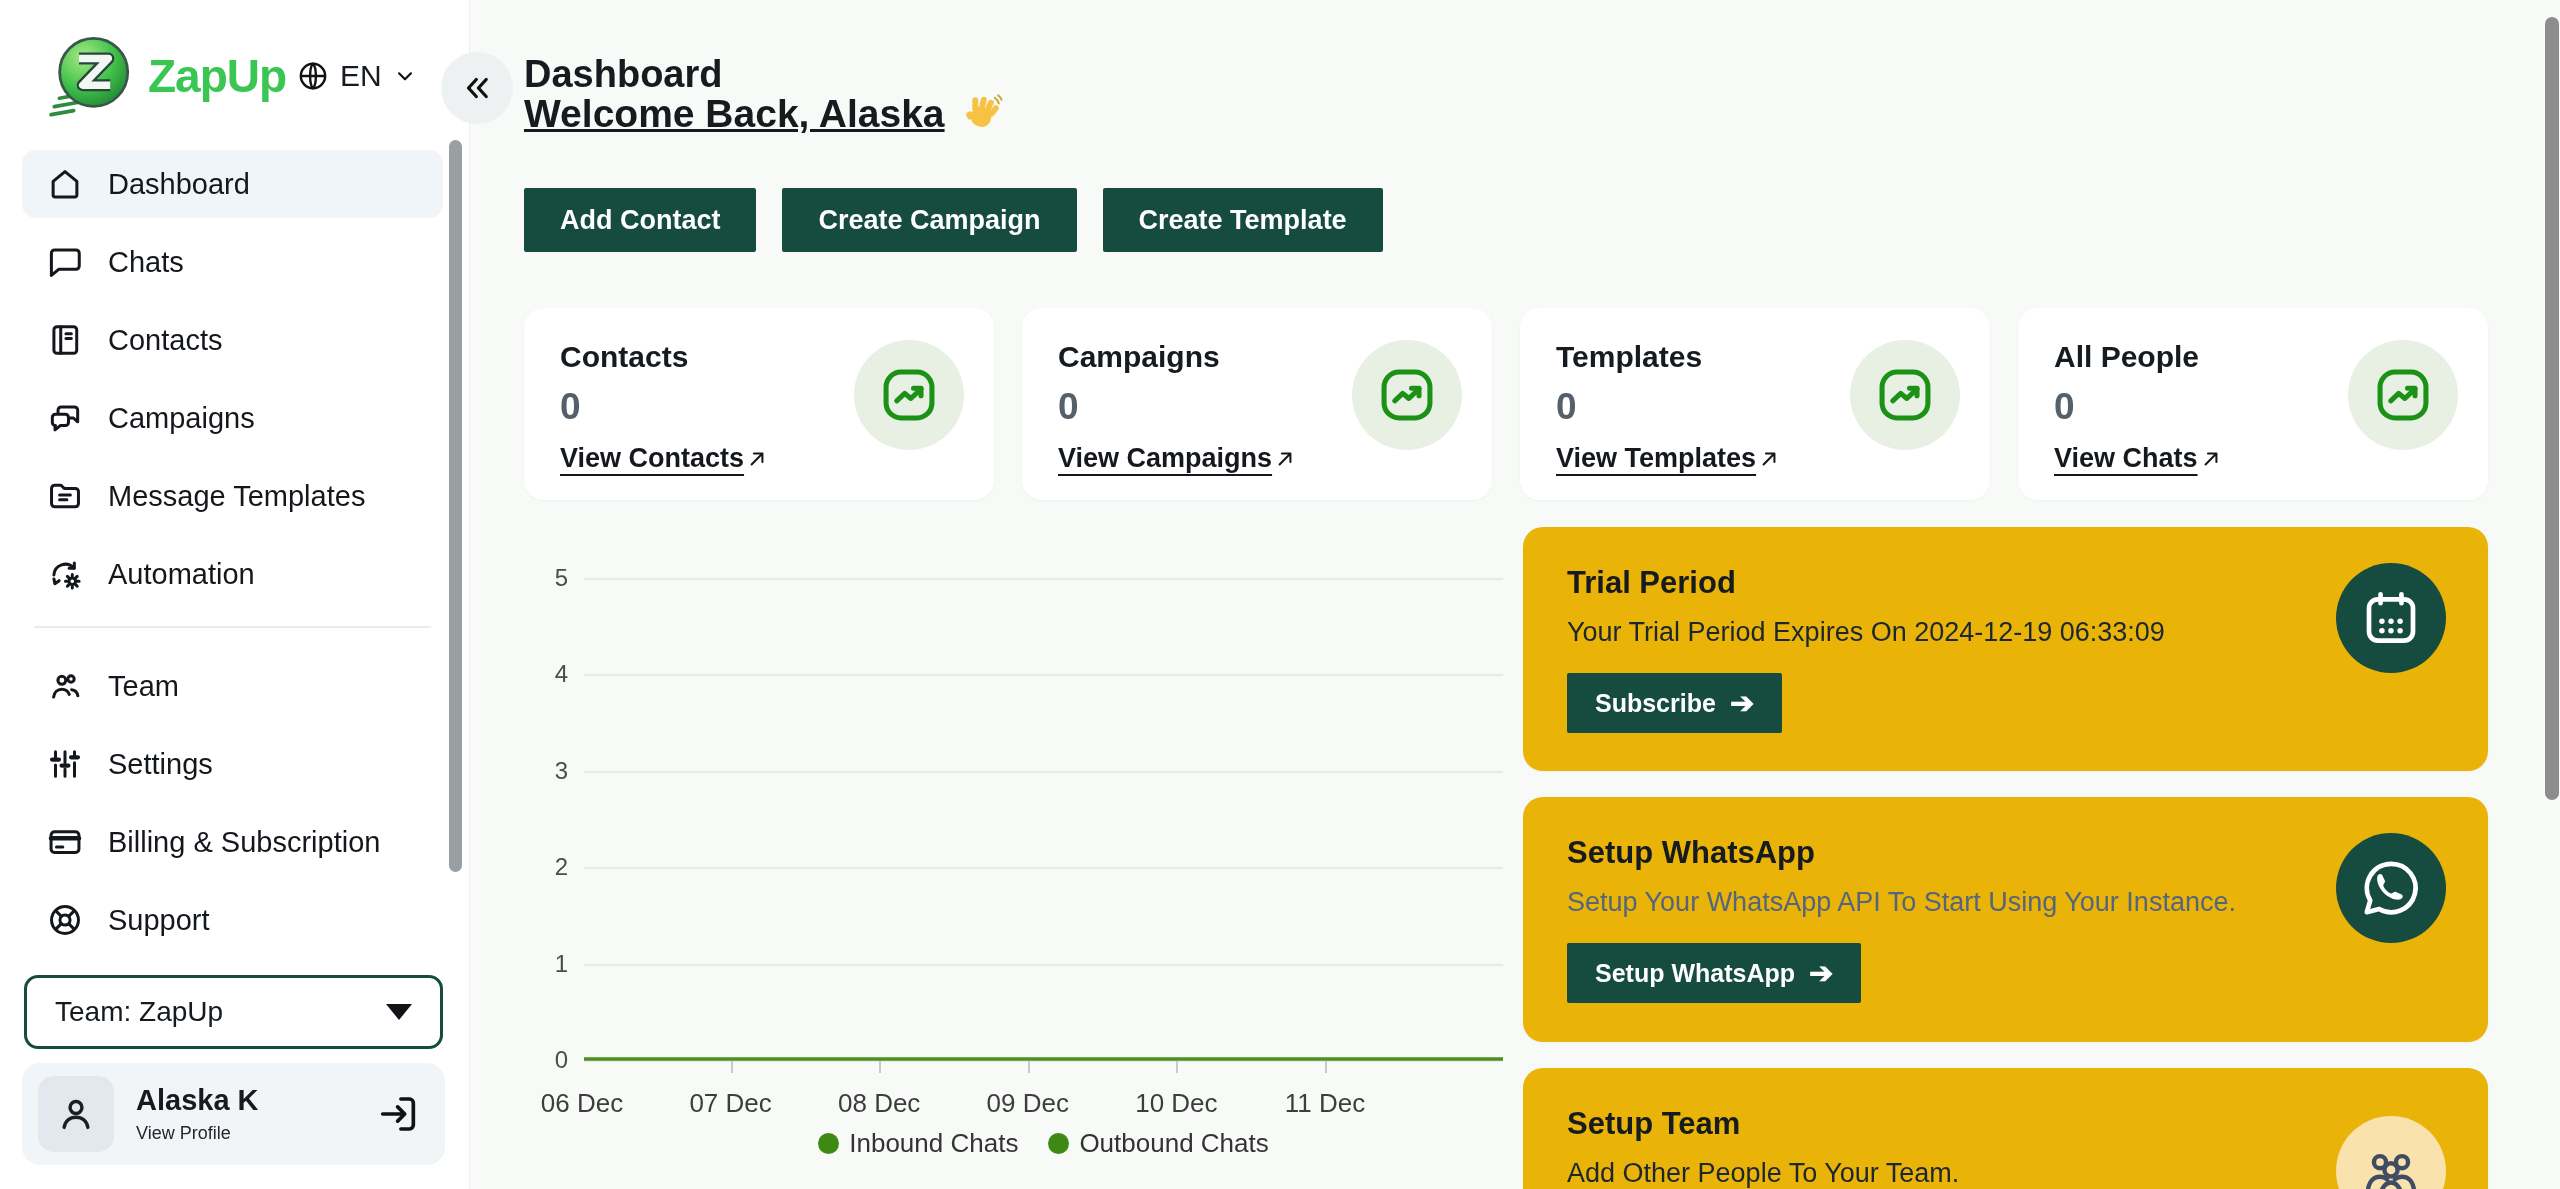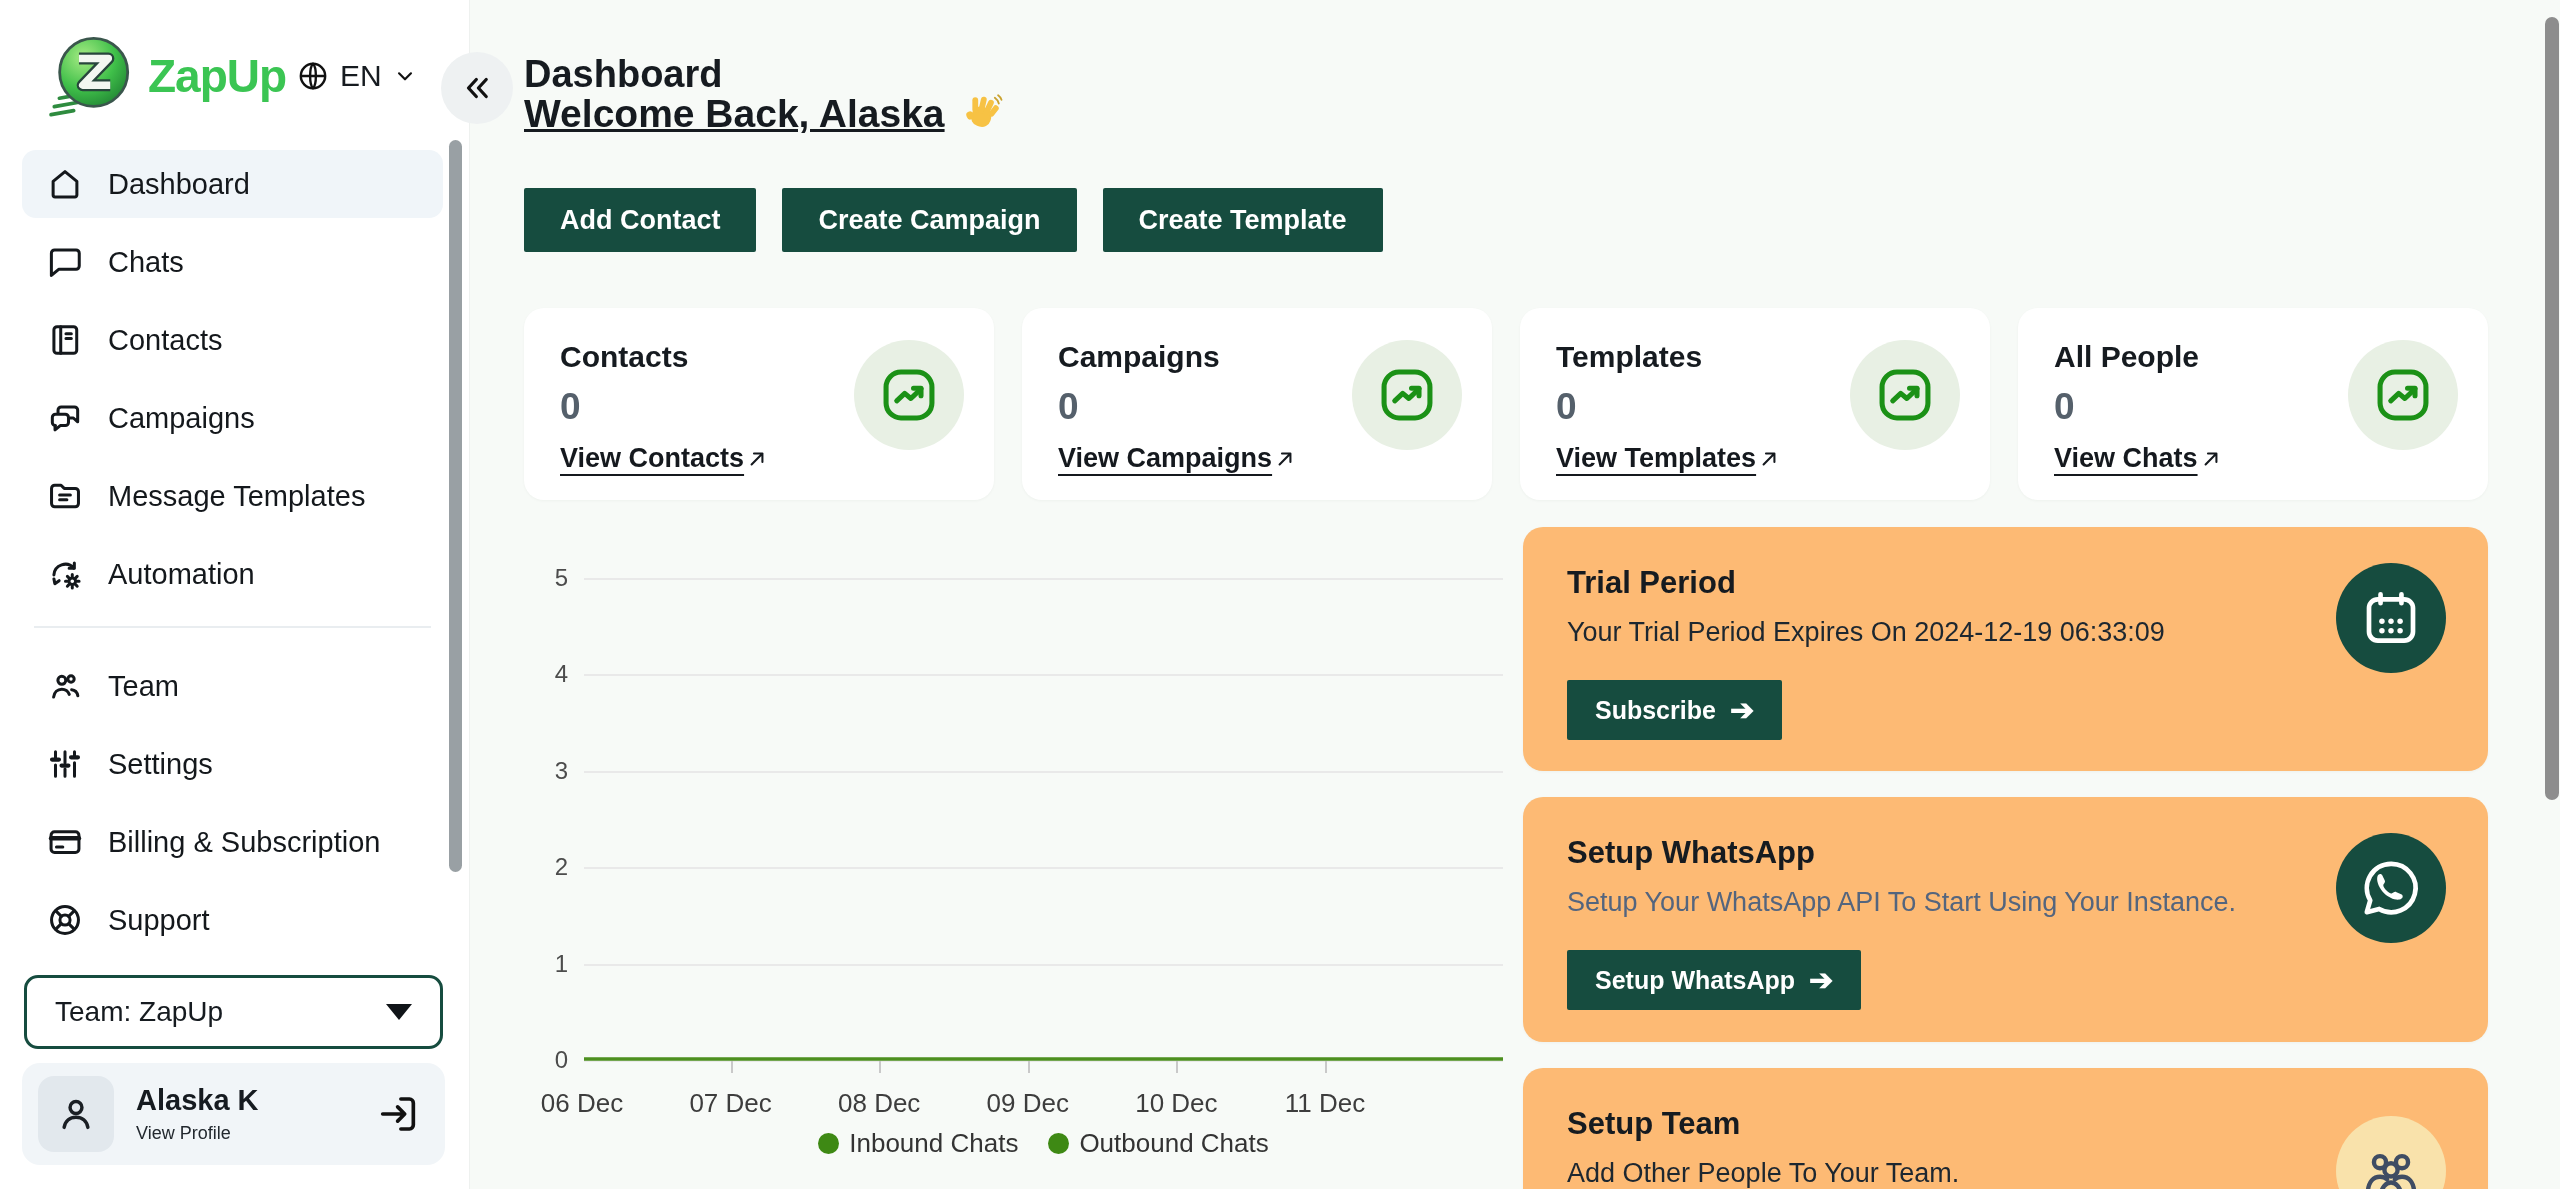--- a/index.html
+++ b/index.html
@@ -75,29 +75,29 @@
   .ytick { position:absolute; width:44px; text-align:right; font-size:24px; color:#4c4c4c;
     transform:translateY(-50%); }
   .xtick { position:absolute; top:548px; font-size:26px; color:#3d3d3d; transform:translateX(-50%); white-space:nowrap; }
   .axis-tick { position:absolute; top:521px; width:2px; height:12px; background:#c9c9c9; }
   .legend { position:absolute; left:60px; top:588px; width:919px; display:flex; justify-content:center; gap:30px; }
   .legend-item { display:flex; align-items:center; gap:10px; font-size:26px; color:#333; }
   .legend-dot { width:21px; height:21px; border-radius:50%; background:#3e8914; }
 
   
   .rightcol { position:absolute; left:1052px; top:527px; width:965px; }
-  .panel { background:#fdba74; border-radius:20px; position:relative; padding:38px 44px;
+  .panel { background:#eab308; border-radius:20px; position:relative; padding:38px 44px;
     box-shadow:0 1px 3px rgba(20,40,30,.04); }
   .panel-trial { height:244px; margin-bottom:26px; }
   .panel-whatsapp { height:245px; margin-bottom:26px; }
   .panel-team { height:240px; }
   .panel-title { font-size:31px; font-weight:700; }
   .panel-sub { font-size:27px; margin-top:16px; color:#1d2730; }
   .panel-whatsapp .panel-sub { color:#54657e; }
-  .panel .btn { position:absolute; left:44px; top:153px; height:60px; font-size:25px; padding:0 28px; }
+  .panel .btn { position:absolute; left:44px; top:146px; height:60px; font-size:25px; padding:0 28px; }
   .panel-icon { position:absolute; right:42px; top:36px; width:110px; height:110px; border-radius:50%;
     background:#164c3f; display:flex; align-items:center; justify-content:center; }
   .panel-icon svg { width:66px; height:66px; }
   .panel-team .panel-icon { background:#f9e2ab; top:48px; }
 
   .page-scrollbar { position:absolute; right:1px; top:17px; width:14px; height:783px;
     background:#8d8d8d; border-radius:8px; z-index:9; }
 </style>
 </head>
 <body>

